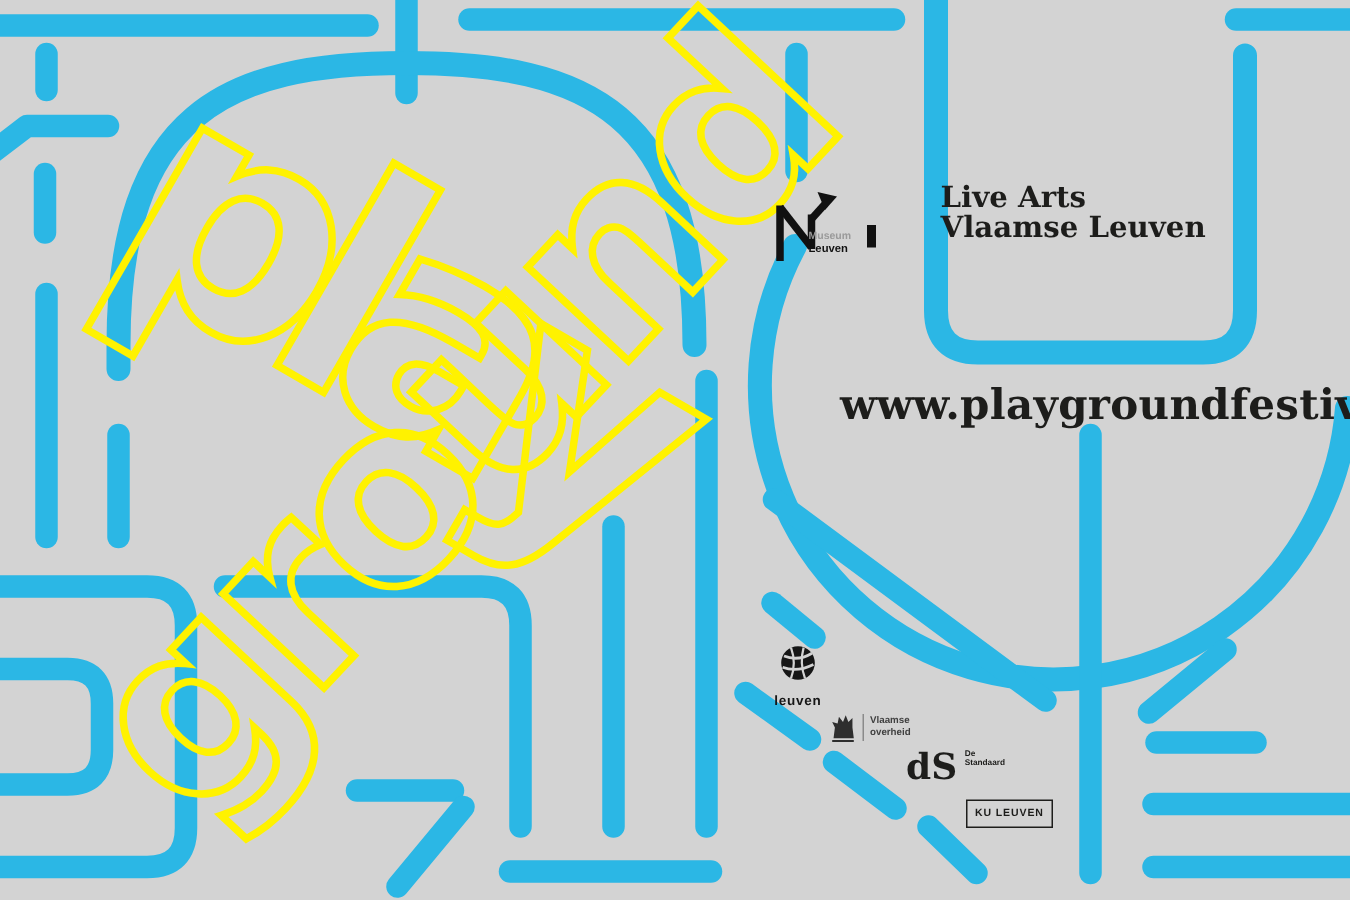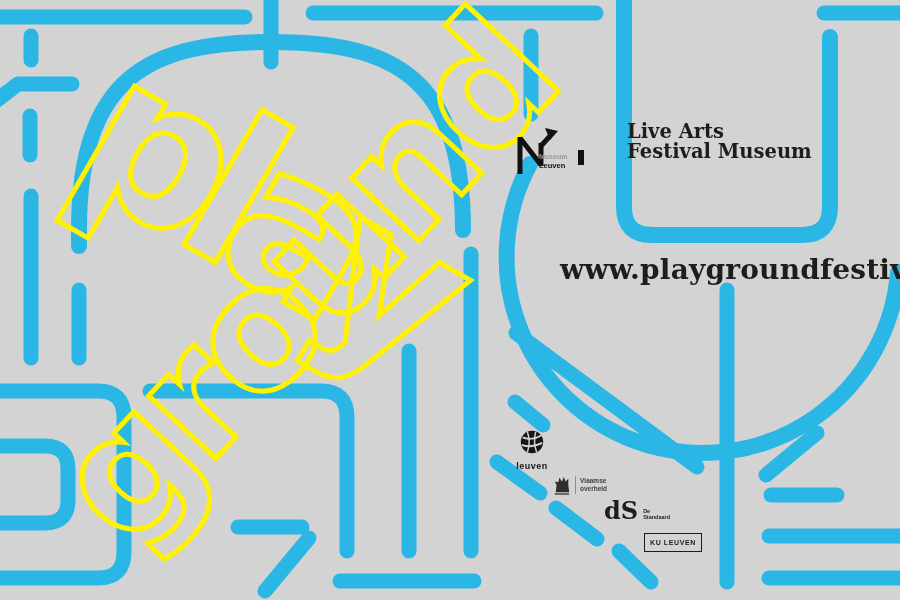--- a/index.html
+++ b/index.html
@@ -28,21 +28,21 @@
   .website{position:absolute; left:560px; top:253px; width:330px; text-align:center; font-size:28px; letter-spacing:0.2px;}
   
   .m-logo{position:absolute; left:514px; top:126px; width:74px; height:50px;}
   .m-logo svg text{font-family:"Liberation Sans",sans-serif; font-weight:700;}
   
   .p-leuven{position:absolute; left:504px; top:428px; width:56px; text-align:center; color:#161616;}
   .p-leuven .lbl{font-size:9px; font-weight:700; letter-spacing:0.5px; margin-top:1px;}
   .p-vo{position:absolute; left:553px; top:474px; display:flex; align-items:center; gap:4px; color:#3f3f3f;}
   .p-vo .divider{width:1px; height:18px; background:#8b8b8b;}
   .p-vo .txt{font-size:6.5px; line-height:8px; font-weight:700;}
-  .p-ds{position:absolute; left:604px; top:500px; color:var(--ink); display:flex; align-items:flex-end; gap:5px;}
+  .p-ds{position:absolute; left:604px; top:500px; color:var(--ink); display:flex; align-items:flex-start; gap:5px;}
   .p-ds .mark{font-family:"DejaVu Serif","Liberation Serif",serif; font-weight:700; font-size:24px; line-height:22px;}
   .p-ds .lbl{font-size:5.5px; line-height:6px; font-weight:700; padding-bottom:2px;}
   .p-ku{position:absolute; left:644px; top:533px; border:1.5px solid var(--ink); color:var(--ink);
         font-size:7px; font-weight:700; letter-spacing:0.6px; padding:5px 5px; background:transparent;}
 </style>
 </head>
 <body>
 
 <div class="stage">
 
@@ -102,21 +102,21 @@
         <polygon points="31,2 44,5 36,14" fill="#111"></polygon>
       </g>
       <text x="25" y="33" font-size="7" fill="#9a9a9a">Museum</text>
       <text x="25" y="42" font-size="7.5" fill="#111">Leuven</text>
       <rect x="64" y="24" width="6" height="15" fill="#111"></rect>
     </svg>
   </div>
 
   <div class="live-arts serif">
     <div>Live Arts</div>
-    <div>Festival Museum</div>
+    <div>Vlaamse Leuven</div>
   </div>
 
   <div class="website serif">www.playgroundfestival.be</div>
 
   <div class="p-leuven">
     <svg width="28" height="28" viewBox="0 0 30 30">
       <circle cx="15" cy="15" r="12" fill="#161616"></circle>
       <path d="M5 10 Q15 14 25 8" stroke="#d3d3d3" stroke-width="2" fill="none"></path>
       <path d="M4 18 Q14 22 26 16" stroke="#d3d3d3" stroke-width="2" fill="none"></path>
       <path d="M10 4 Q14 15 10 26" stroke="#d3d3d3" stroke-width="1.6" fill="none"></path>

